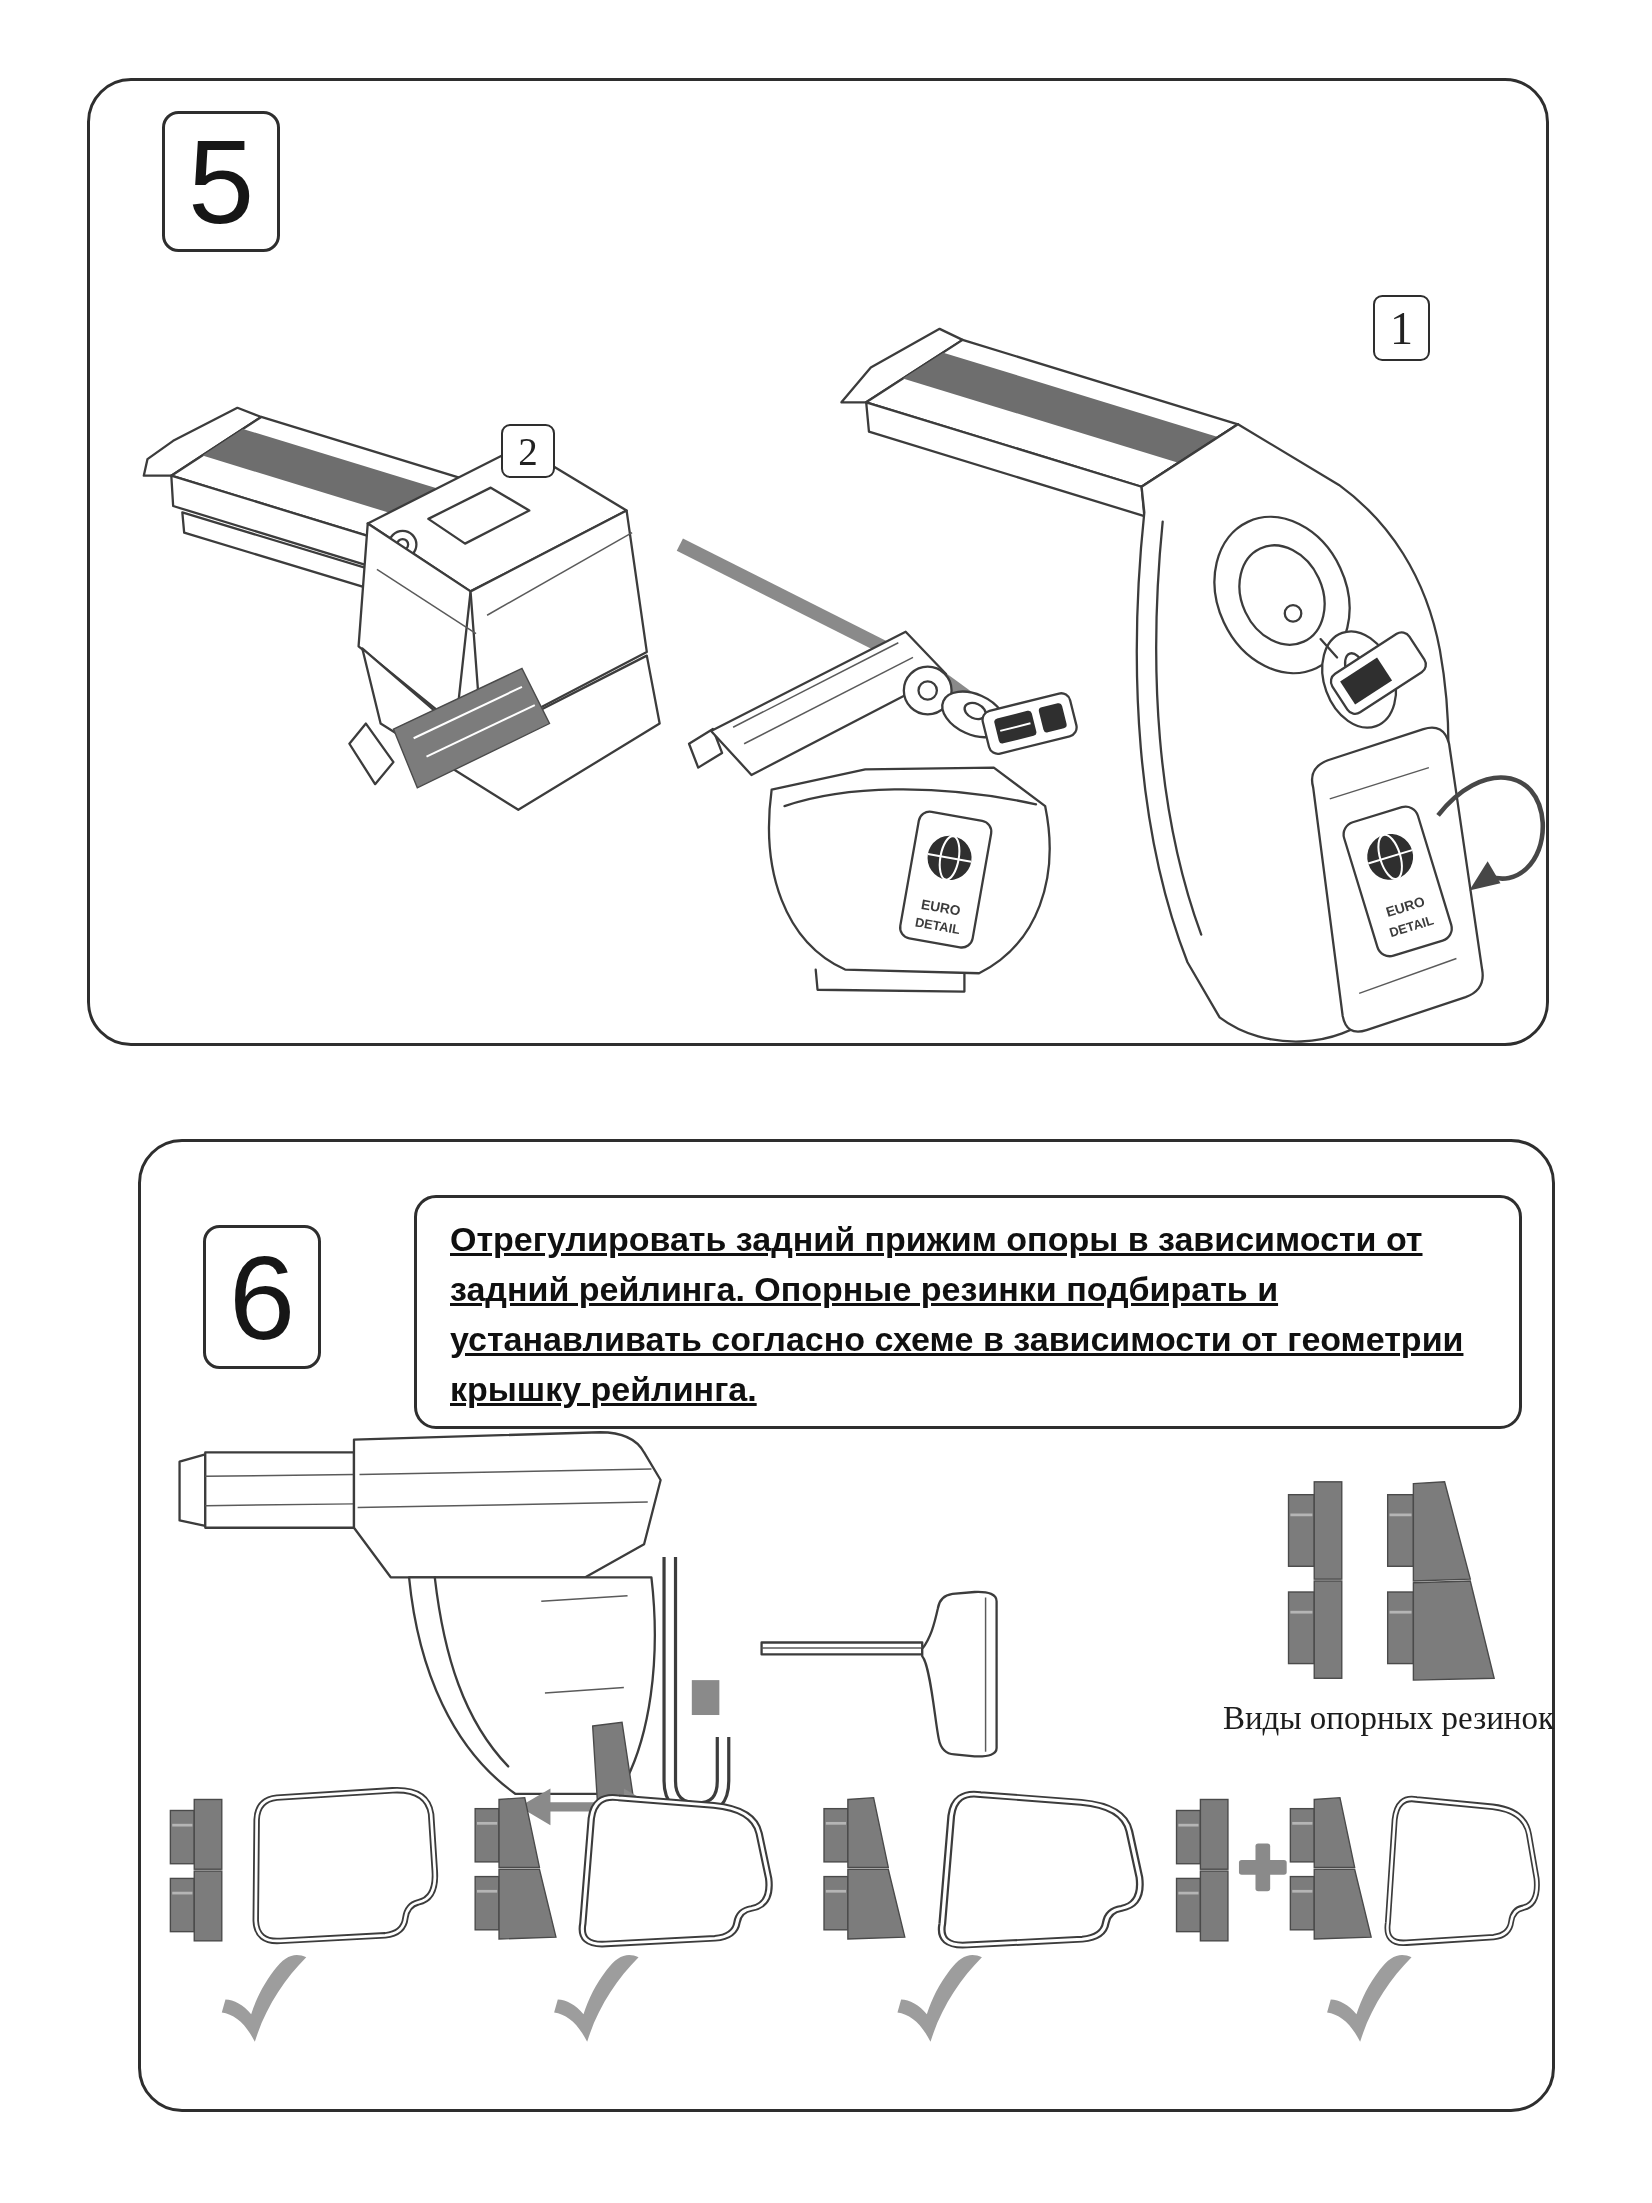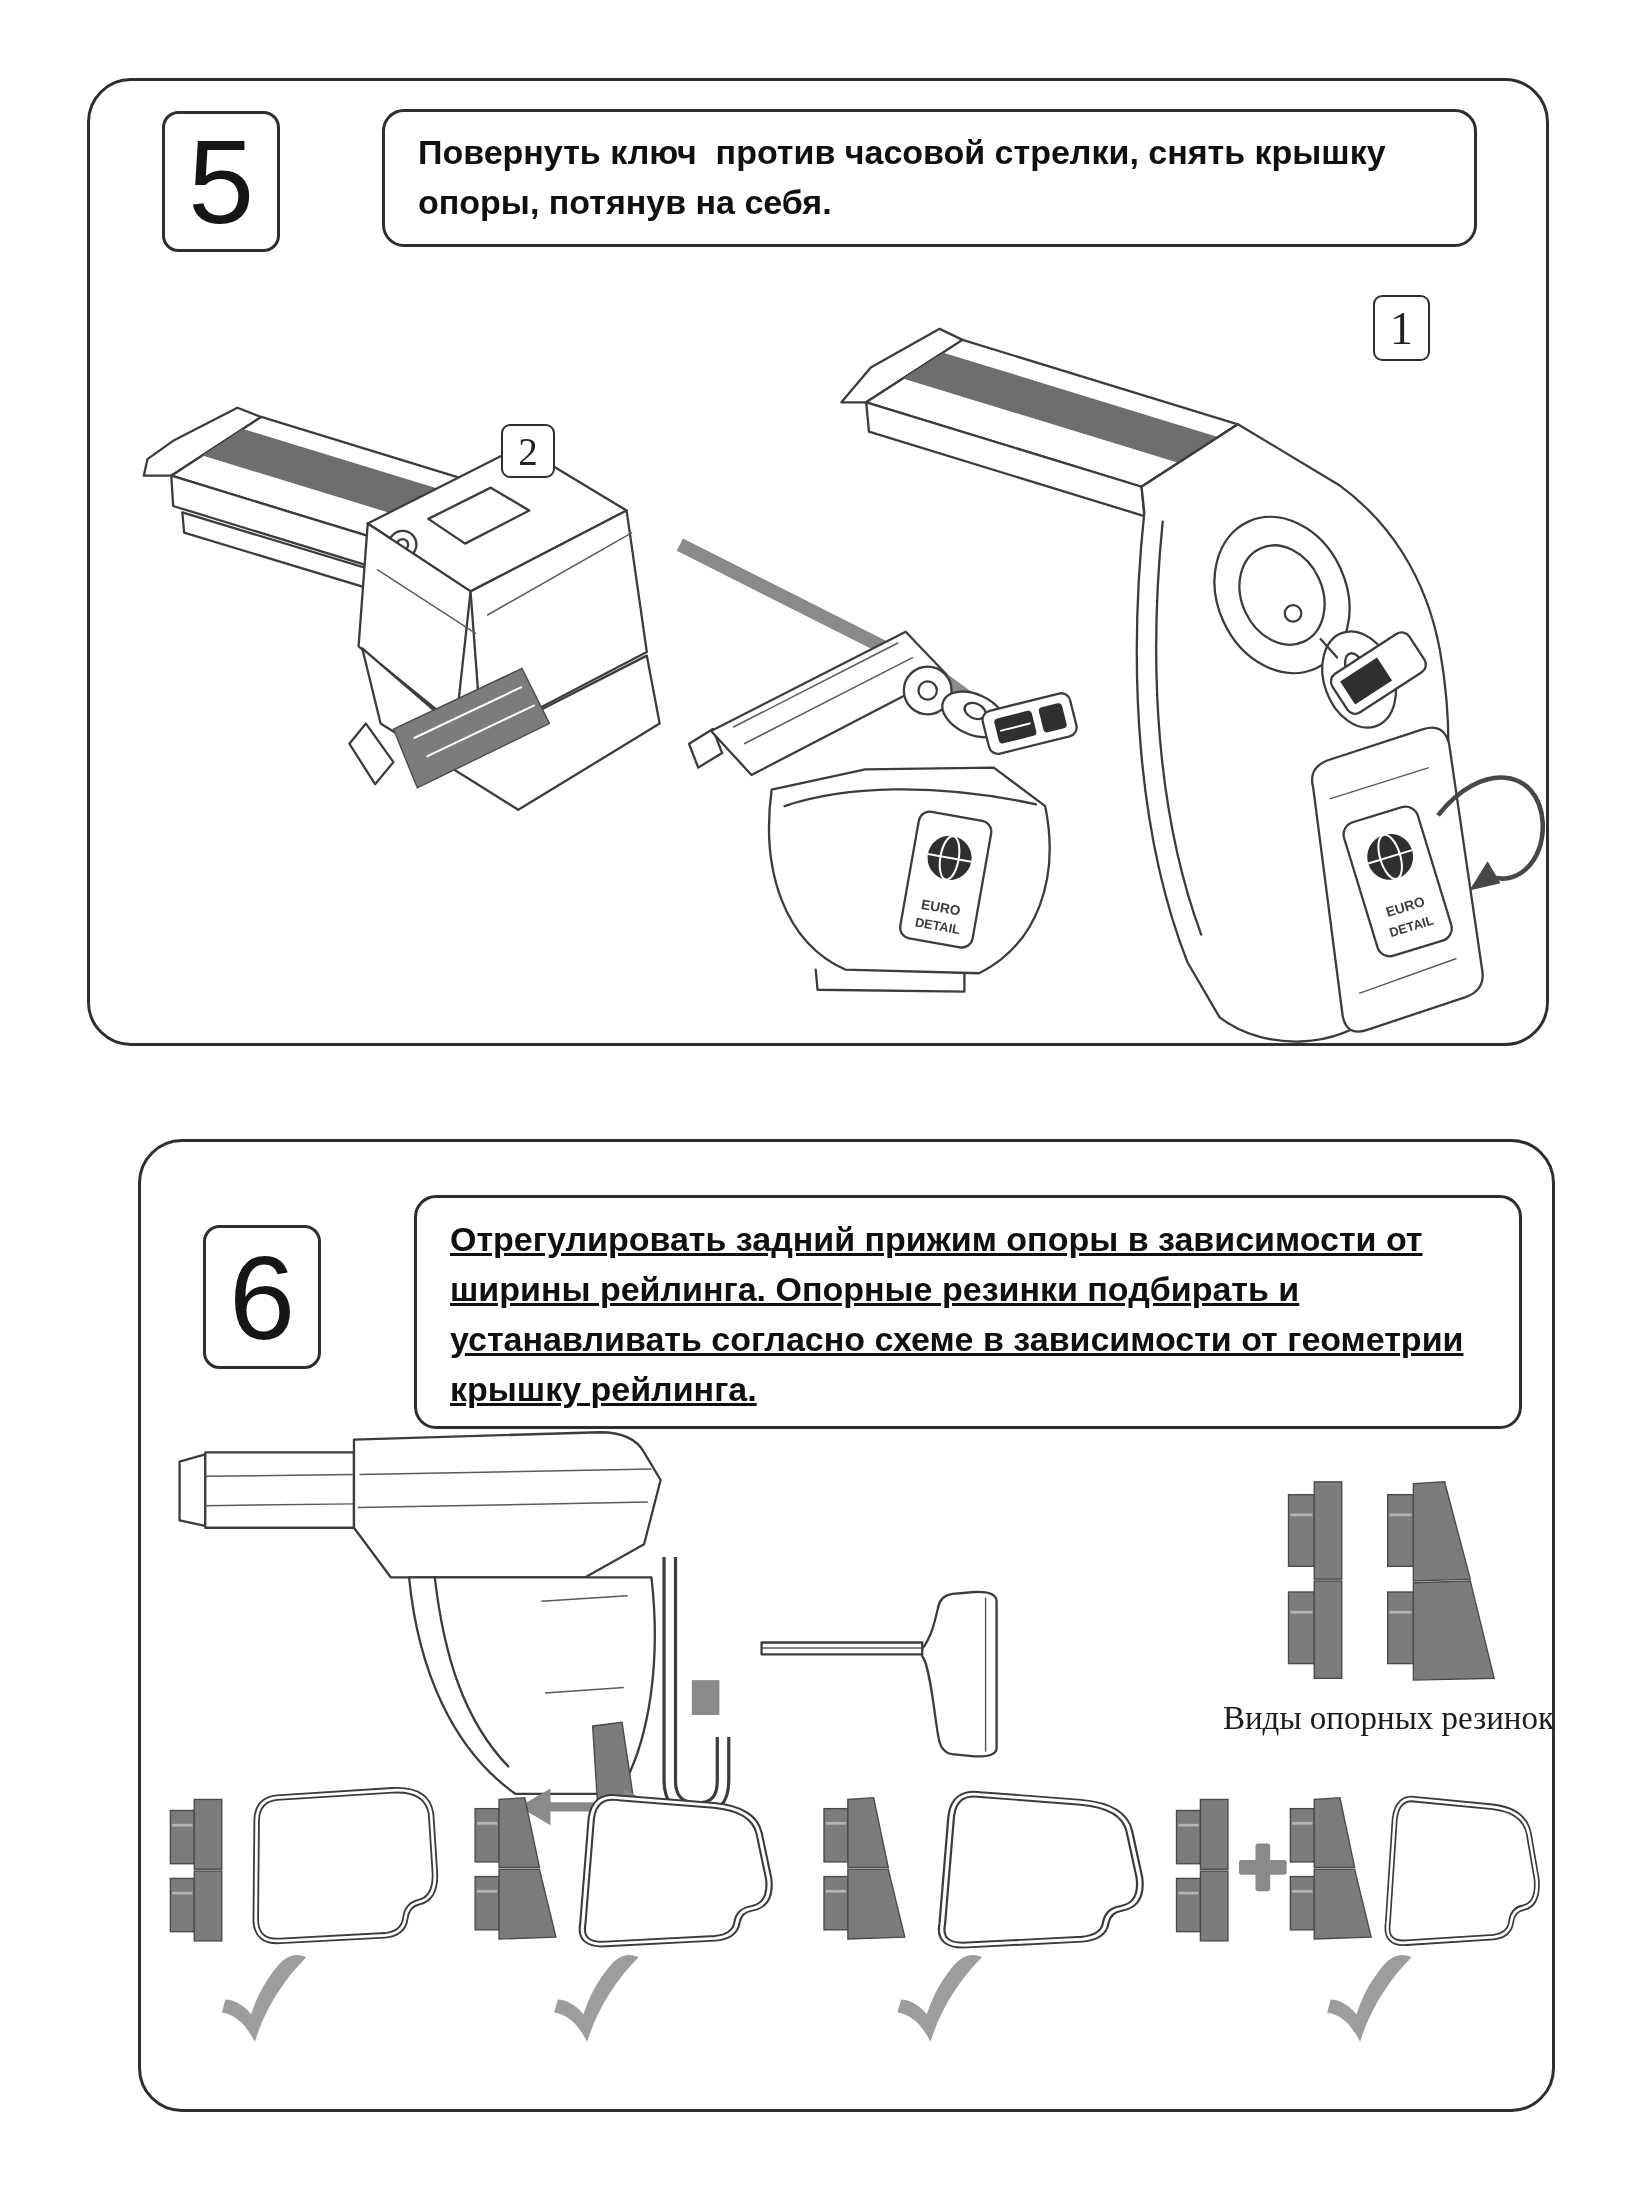--- a/index.html
+++ b/index.html
@@ -36,24 +36,20 @@
 <body>
 
 <div class="page">
 
   <section class="panel" id="panel5">
 
     <div class="numbox" style="left:72px;top:30px;width:112px;height:135px;">
       <span>5</span>
     </div>
 
-    <div class="textbox" style="left:292px;top:27.5px;width:1095px;height:138px;">
-      <div class="tline">Повернуть ключ  против часовой стрелки, снять крышку</div>
-      <div class="tline">опоры, потянув на себя.</div>
-    </div>
 
     <svg width="1456" height="962" viewBox="0 0 1585 1048">
 
       <g>
         <line x1="642" y1="505" x2="902" y2="636" stroke="#8a8a8a" stroke-width="15"></line>
         <polygon class="gray2" points="962,667 884,610 906,668"></polygon>
       </g>
 
       <g>
         <polygon class="ln" points="58,430 88,430 186,366 160,356 90,392 62,412"></polygon>
@@ -155,21 +151,21 @@
   </section>
 
   <section class="panel" id="panel6">
 
     <div class="numbox" style="left:62px;top:83px;width:112px;height:138px;">
       <span>6</span>
     </div>
 
     <div class="textbox" style="left:273px;top:53px;width:1108px;height:234px;text-decoration:underline;">
       <div class="tline">Отрегулировать задний прижим опоры в зависимости от</div>
-      <div class="tline">ширины рейлинга. Опорные резинки подбирать и</div>
+      <div class="tline">задний рейлинга. Опорные резинки подбирать и</div>
       <div class="tline">устанавливать согласно схеме в зависимости от геометрии</div>
       <div class="tline">крышку рейлинга.</div>
     </div>
 
     <svg width="1411" height="967" viewBox="0 0 1537 1053">
       <defs>
         <g id="pad-straight">
           <rect class="gray" x="0" y="12" width="26" height="58"></rect>
           <rect class="gray" x="0" y="86" width="26" height="58"></rect>
           <rect class="gray" x="26" y="0" width="30" height="76"></rect>

